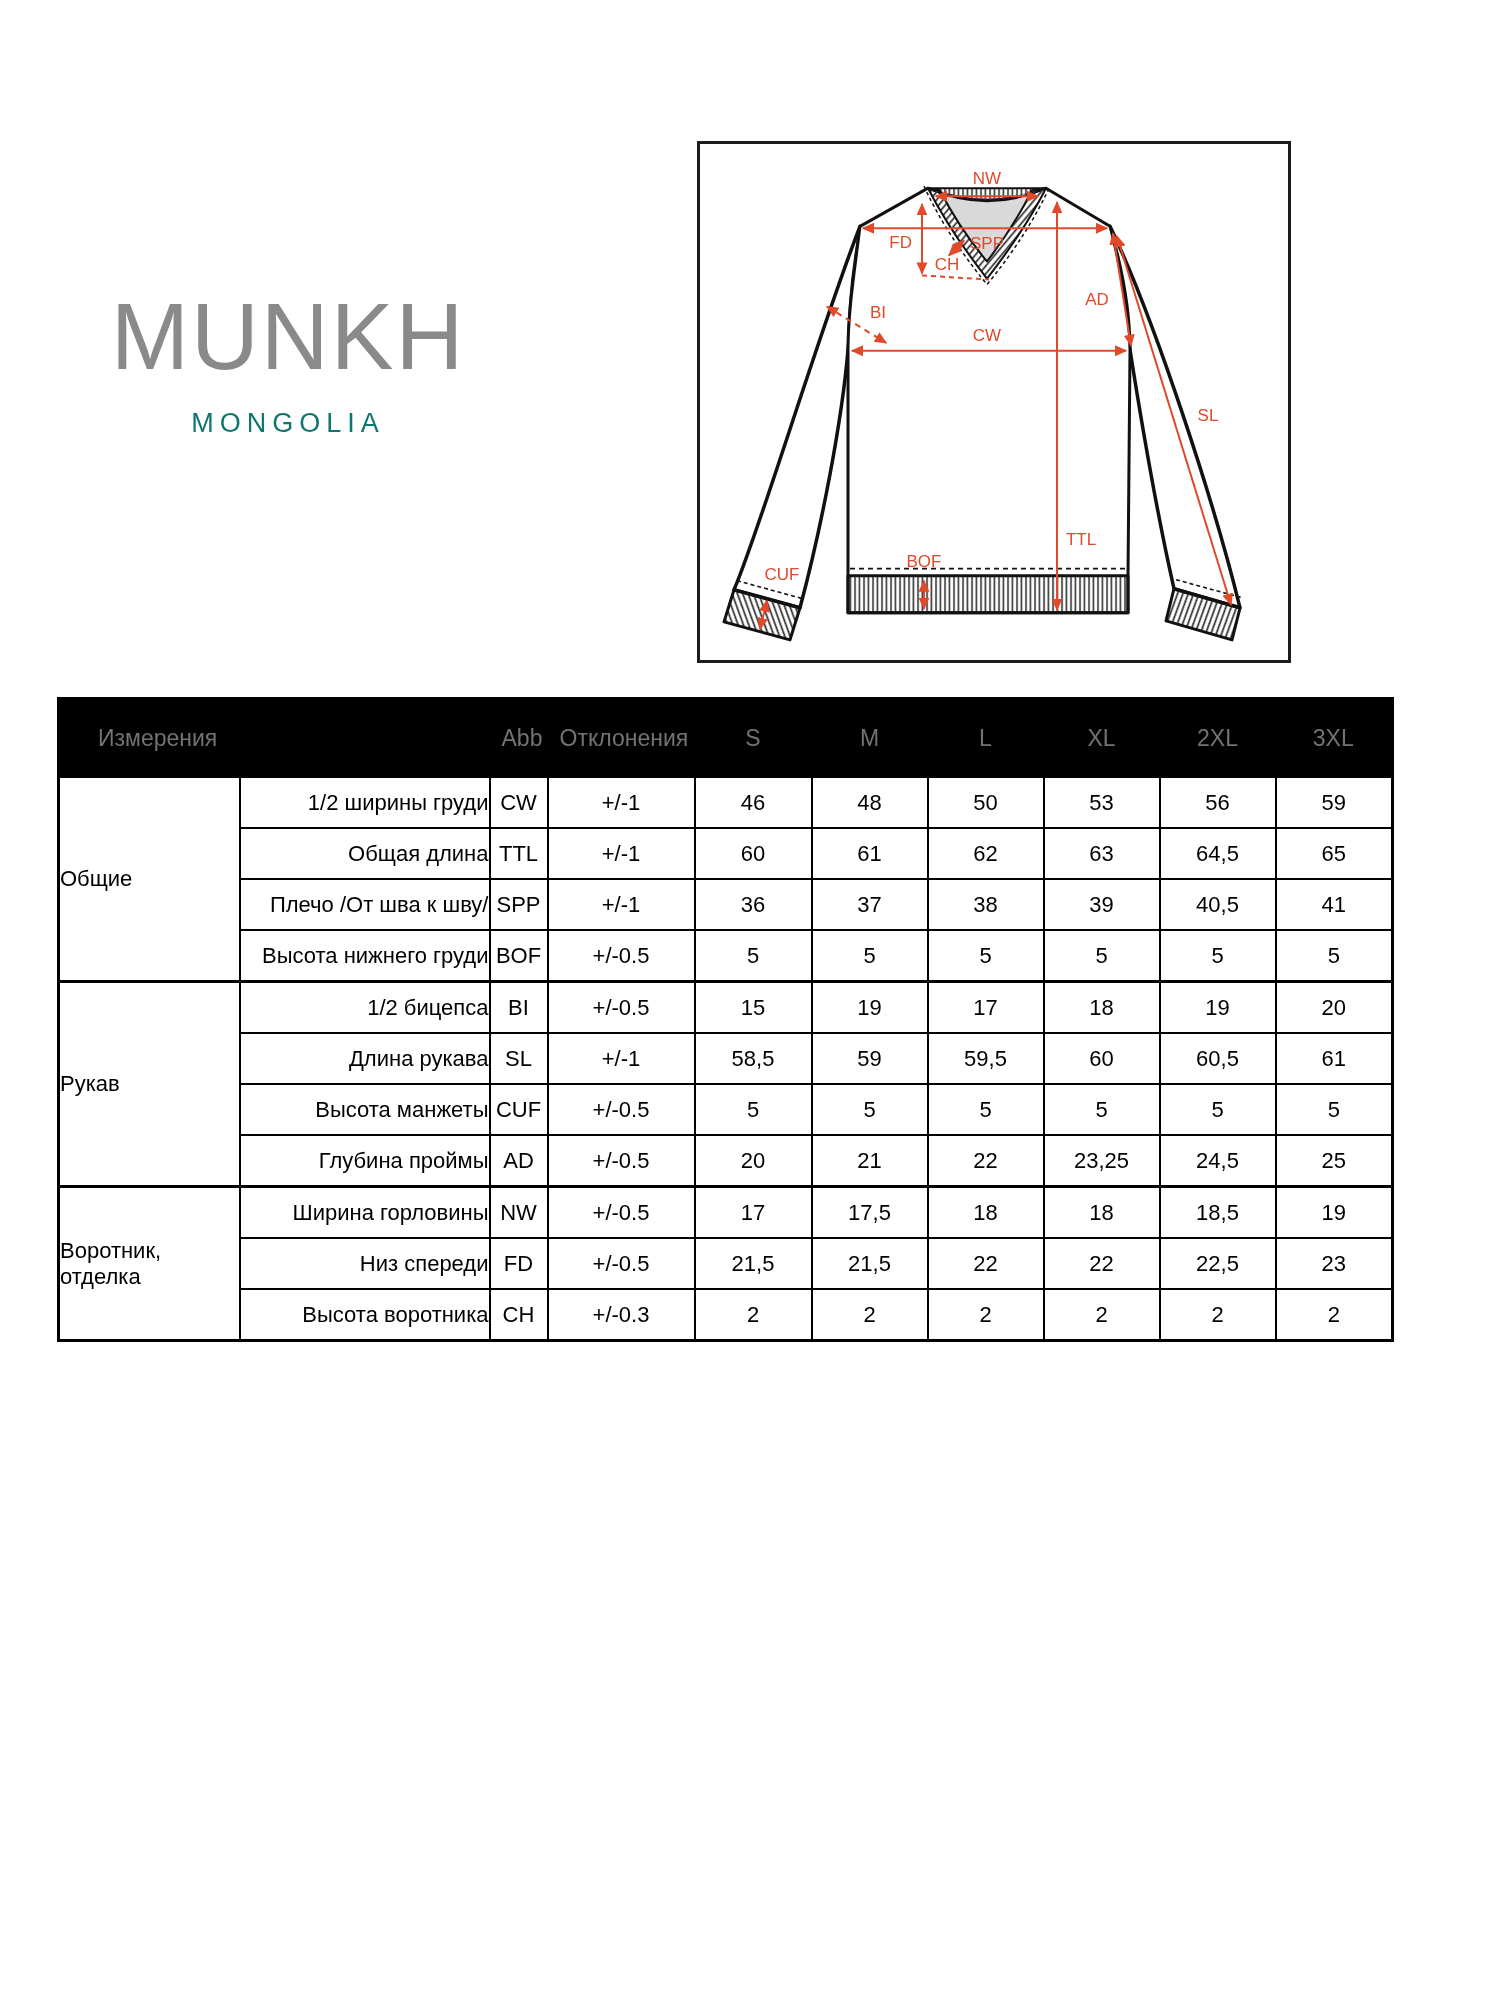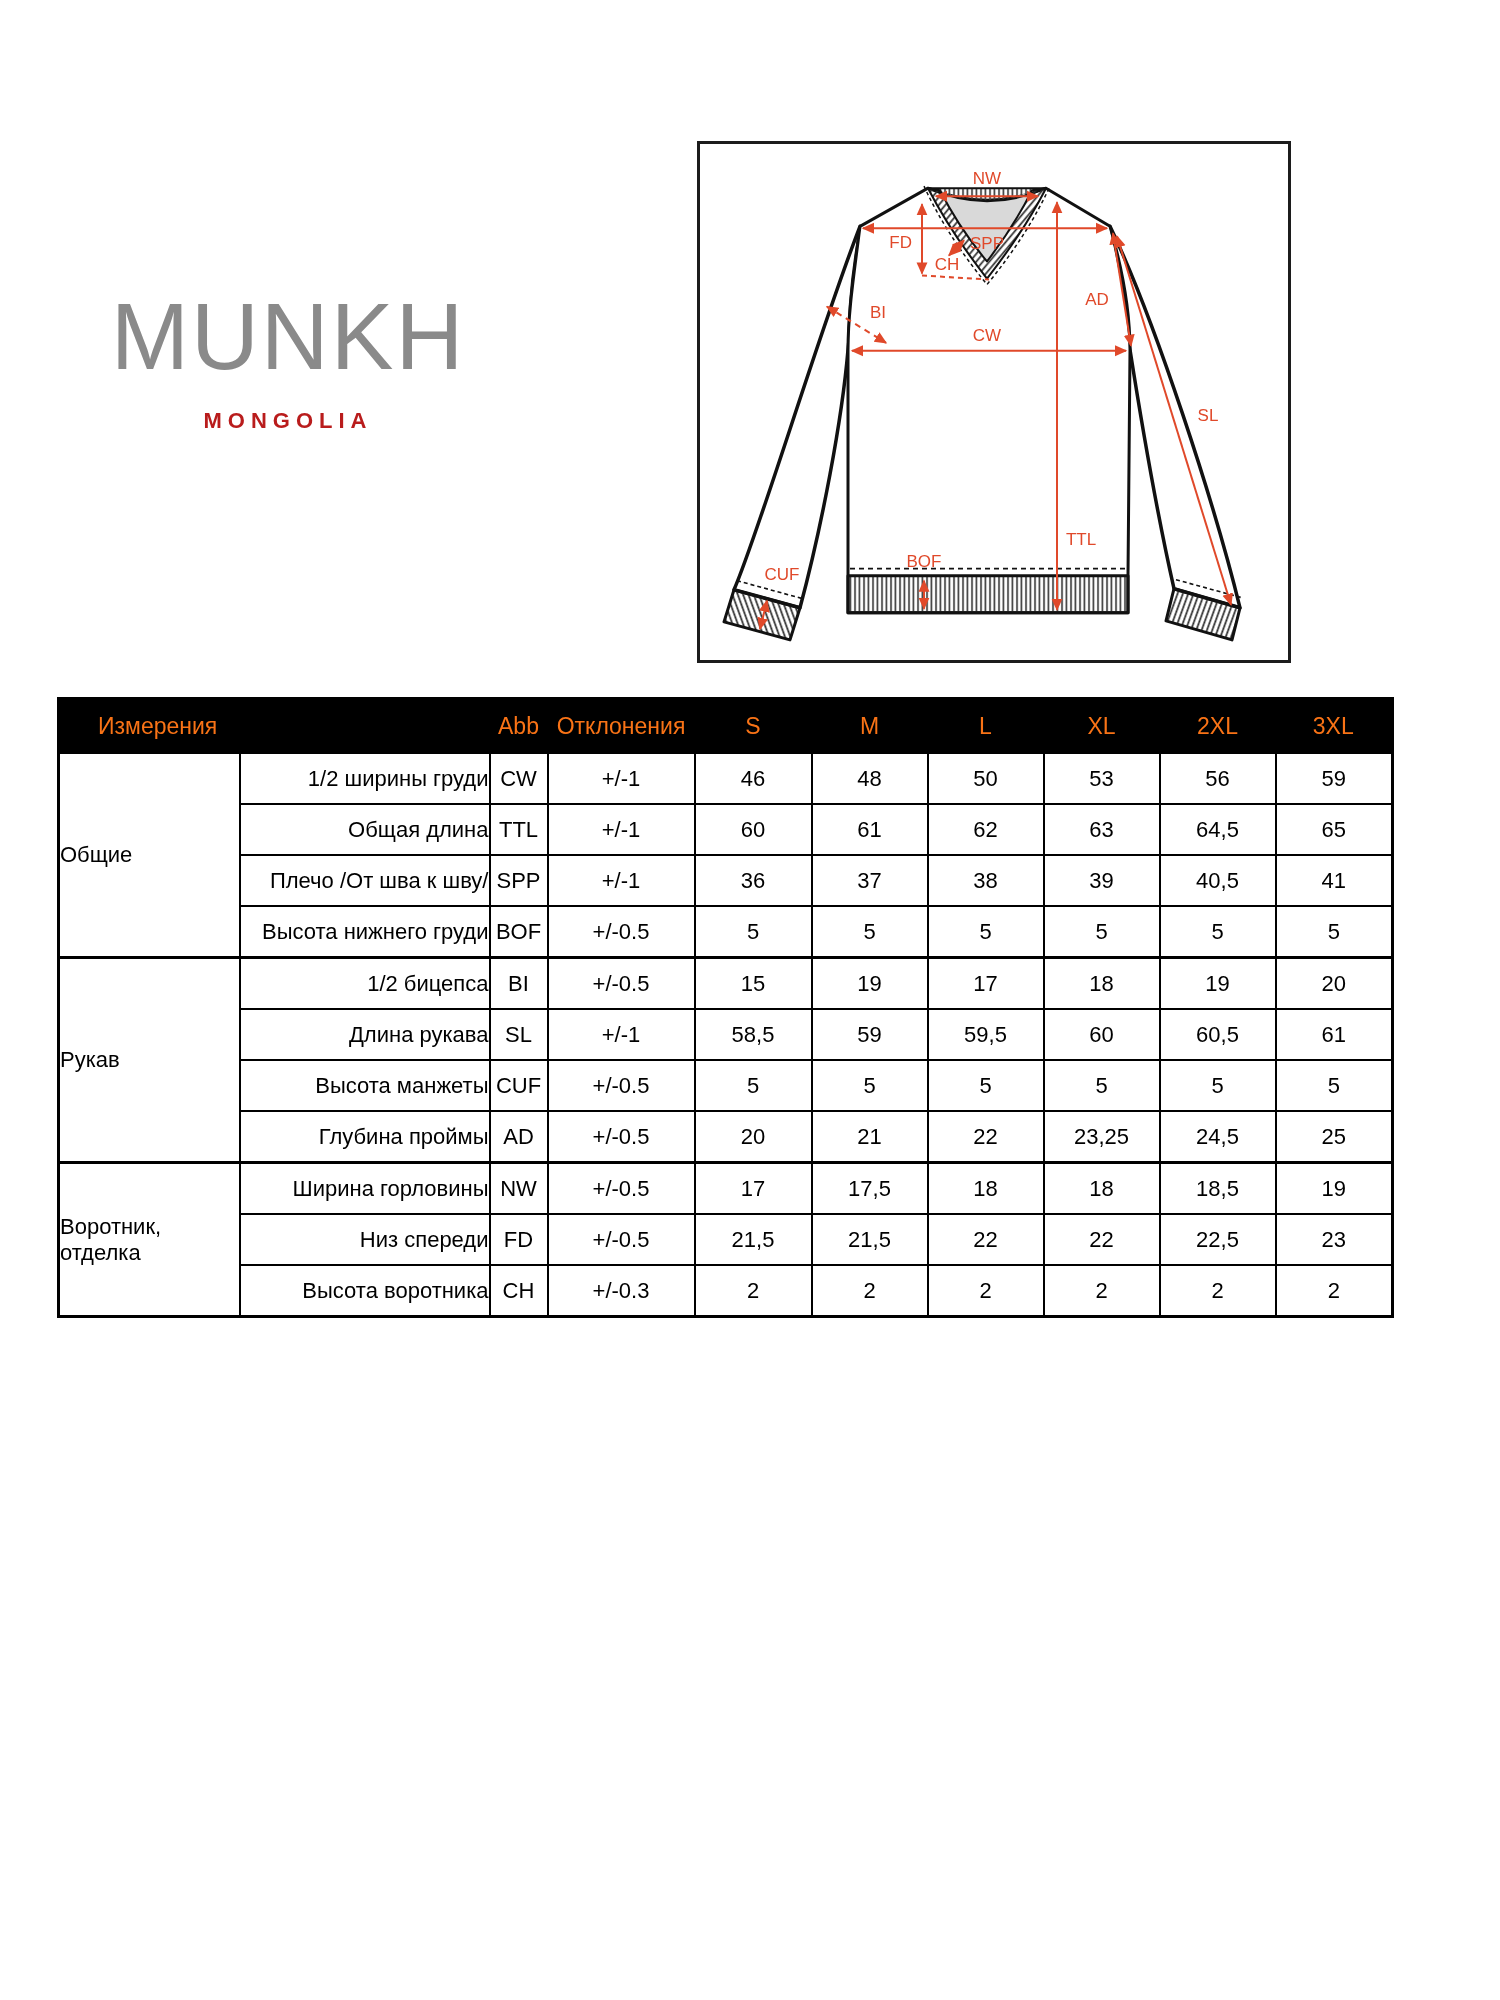--- a/index.html
+++ b/index.html
@@ -2,34 +2,34 @@
 <html><head>
 <meta charset="utf-8">
 <style>
   html,body{margin:0;padding:0;background:#ffffff;}
   .page{position:relative;width:1500px;height:2000px;background:#ffffff;
         font-family:"Liberation Sans",sans-serif;overflow:hidden;}
 
   
   .logo{position:absolute;left:104px;top:290px;width:368px;text-align:center;}
   .brand{font-size:94px;line-height:1;color:#8a8a8a;letter-spacing:2px;font-weight:400;}
-  .subtitle{margin-top:24px;font-size:22px;color:#b91c1c;letter-spacing:6px;font-weight:700;}
+  .subtitle{margin-top:24px;font-size:27px;color:#0f766e;letter-spacing:6px;font-weight:400;}
 
   
   .diagram-box{position:absolute;left:697px;top:141px;width:588px;height:516px;
                border:3px solid #1c1c1c;background:#fff;}
   .diagram-box svg{display:block;width:100%;height:100%;}
   .ann-label{font-family:"Liberation Sans",sans-serif;font-size:17px;fill:#e0492a;}
 
   
   .size-table{position:absolute;left:57px;top:697px;width:1334px;
               border-collapse:collapse;table-layout:fixed;
               border:3px solid #000;}
-  .size-table th{background:#000;color:#f97316;font-weight:400;font-size:23px;
-                 height:52px;border:none;padding:0;}
+  .size-table th{background:#000;color:#737373;font-weight:400;font-size:23px;
+                 height:52px;border:none;padding:12px;}
   .size-table th.th-meas{text-align:left;padding-left:38px;}
   .size-table td{border:2px solid #000;height:49px;font-size:22px;color:#000;
                  padding:0;vertical-align:middle;background:#fff;}
   .group-cell{text-align:left;padding:0 14px;}
   .label-cell{text-align:right;padding-left:9px;}
   .abb-cell{text-align:center;}
   .tol-cell{text-align:center;}
   .val-cell{text-align:center;font-size:23px;}
   tr.group-start td{border-top-width:3px;margin-left:32px;}
 </style>

